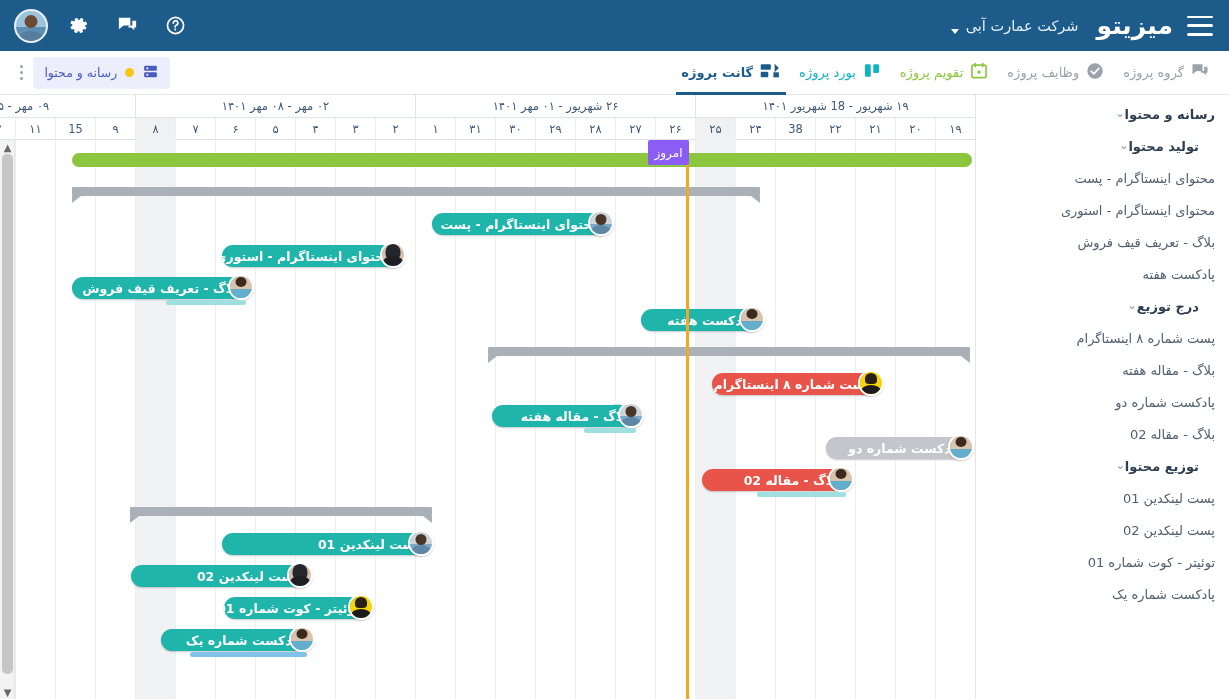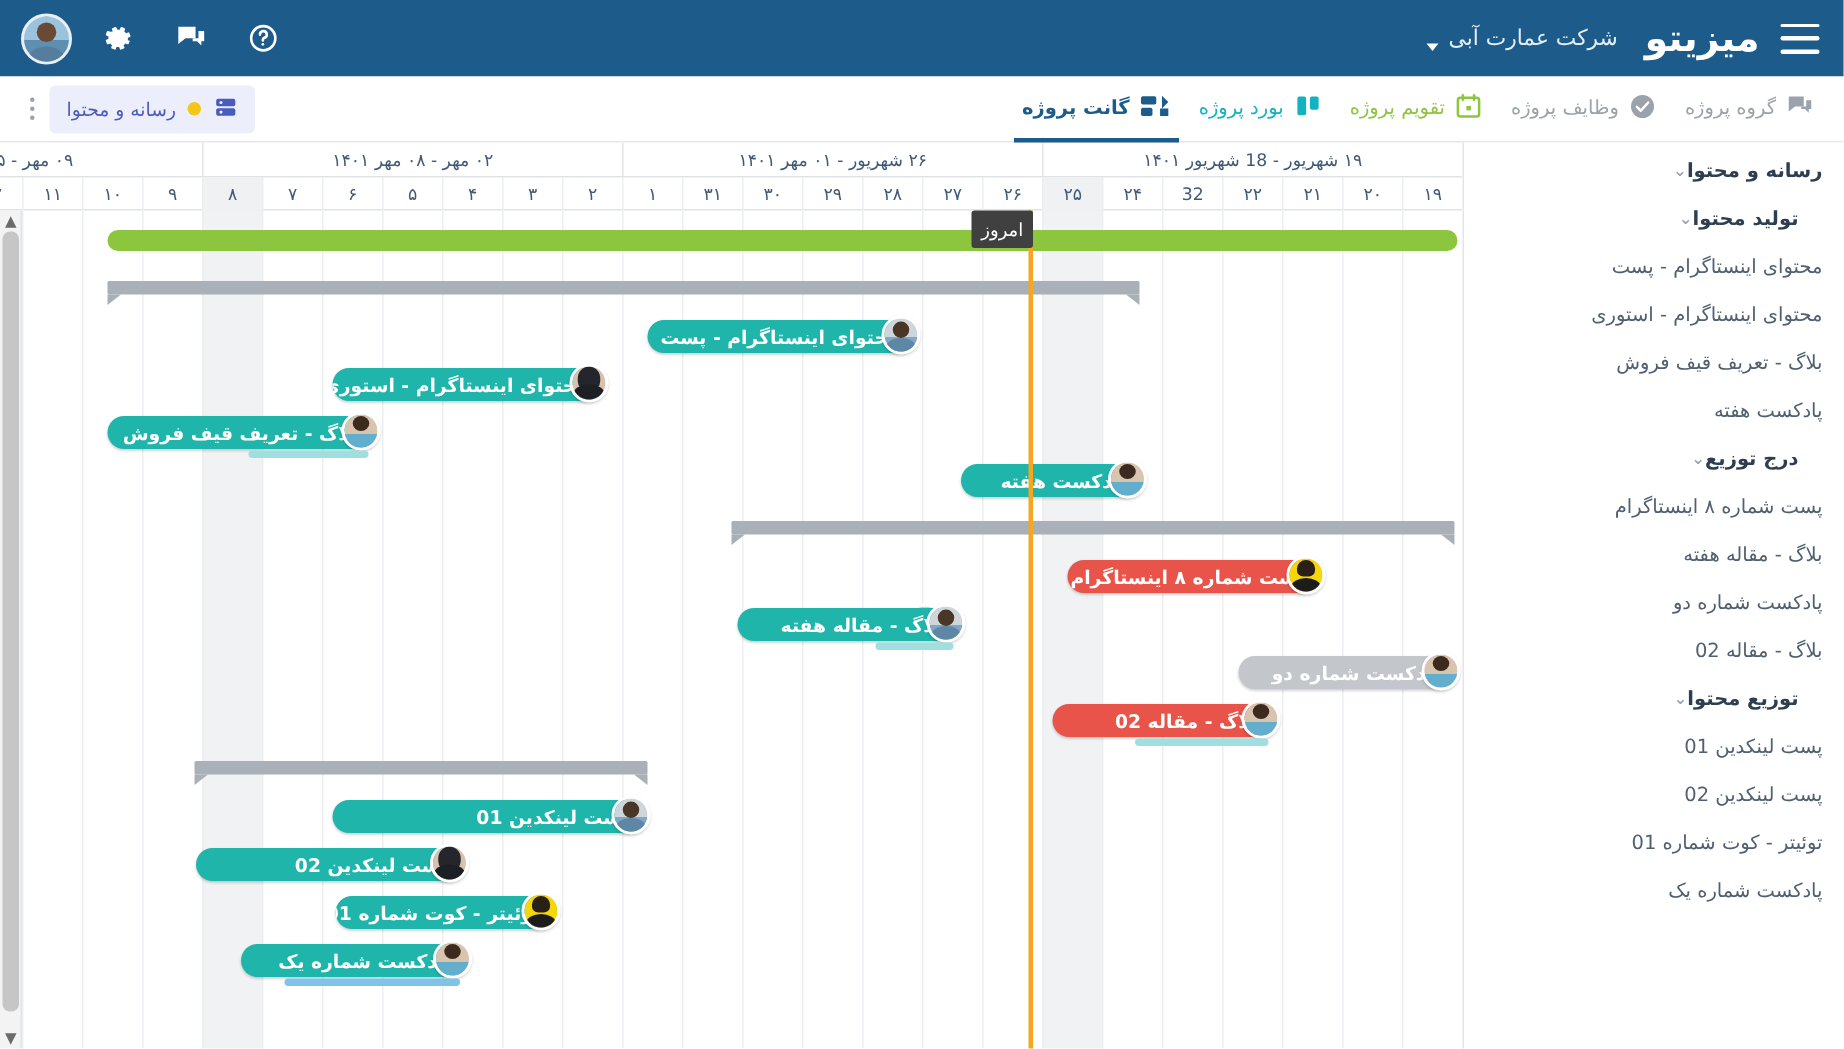--- a/index.html
+++ b/index.html
@@ -139,21 +139,21 @@
 
   .grid { position: absolute; top: 45px; left: 0; width: 975px; height: 559px; }
   .gcol { position: absolute; top: 0; height: 559px; width: 40px; border-left: 1px solid #eceff1; }
   .gcol.wkend { background: #f1f2f3; }
 
   .todayline {
     position: absolute; top: 45px; width: 3px; height: 559px;
     background: #f5a623; z-index: 5;
   }
   .todaybadge {
-    position: absolute; top: 45px; height: 25px; background: #404040; color: #fff;
+    position: absolute; top: 45px; height: 25px; background: #8b5cf6; color: #fff;
     font-size: 12px; display: flex; align-items: center; justify-content: center;
     border-radius: 2px; z-index: 6; padding: 0 8px; white-space: nowrap;
   }
 
   .rows { position: absolute; top: 45px; left: 0; width: 975px; height: 559px; z-index: 2; }
   .row { position: absolute; left: 0; width: 975px; height: 32px; }
 
   
   .projbar {
     position: absolute; height: 14px; background: #8cc63e; border-radius: 7px; top: 9px;
@@ -444,39 +444,39 @@
           <div class="wk" style="width: 280px; flex: 0 0 auto;">۱۹ شهریور - 18 شهریور ۱۴۰۱</div>
           <div class="wk" style="width: 280px; flex: 0 0 auto; text-align: center;">۲۶ شهریور - ۰۱ مهر ۱۴۰۱</div>
           <div class="wk" style="width: 280px; flex: 0 0 auto;">۰۲ مهر - ۰۸ مهر ۱۴۰۱</div>
           <div class="wk" style="width: 280px; flex: 0 0 auto;">۰۹ مهر - ۱۵ مهر ۱۴۰۱</div>
         </div>
       <div class="hdr-days" id="hdr-days">
           <div class="dy">۱۹</div>
           <div class="dy">۲۰</div>
           <div class="dy">۲۱</div>
           <div class="dy">۲۲</div>
-          <div class="dy">32</div>
+          <div class="dy">38</div>
           <div class="dy">۲۴</div>
           <div class="dy wkend">۲۵</div>
           <div class="dy">۲۶</div>
           <div class="dy">۲۷</div>
           <div class="dy">۲۸</div>
           <div class="dy">۲۹</div>
           <div class="dy">۳۰</div>
           <div class="dy">۳۱</div>
           <div class="dy">۱</div>
           <div class="dy">۲</div>
           <div class="dy">۳</div>
           <div class="dy">۴</div>
           <div class="dy">۵</div>
           <div class="dy">۶</div>
           <div class="dy">۷</div>
           <div class="dy wkend">۸</div>
           <div class="dy">۹</div>
-          <div class="dy">۱۰</div>
+          <div class="dy">15</div>
           <div class="dy">۱۱</div>
           <div class="dy">۱۲</div>
         </div>
     </div>
 
     <div class="rows" id="rows">
         <div class="row" style="top: 4px;">
           <div class="projbar" style="left: 72px; width: 900px;"></div>
         </div>
         <div class="row" style="top: 36px;">

